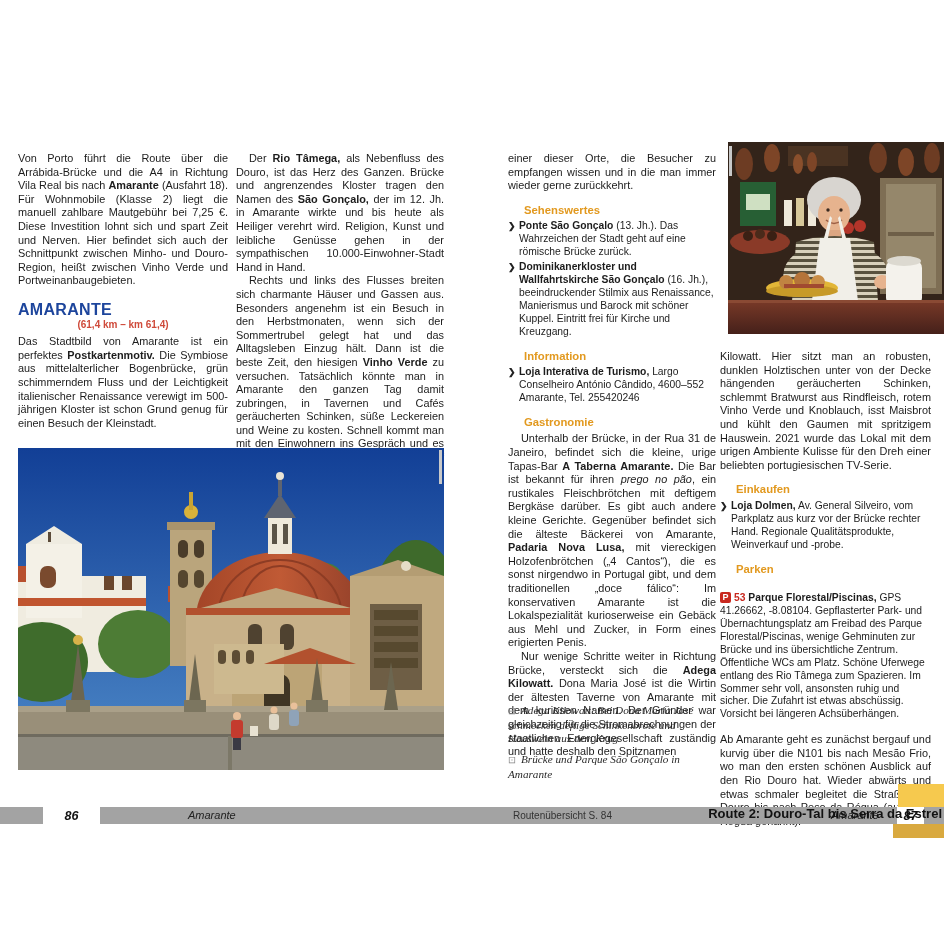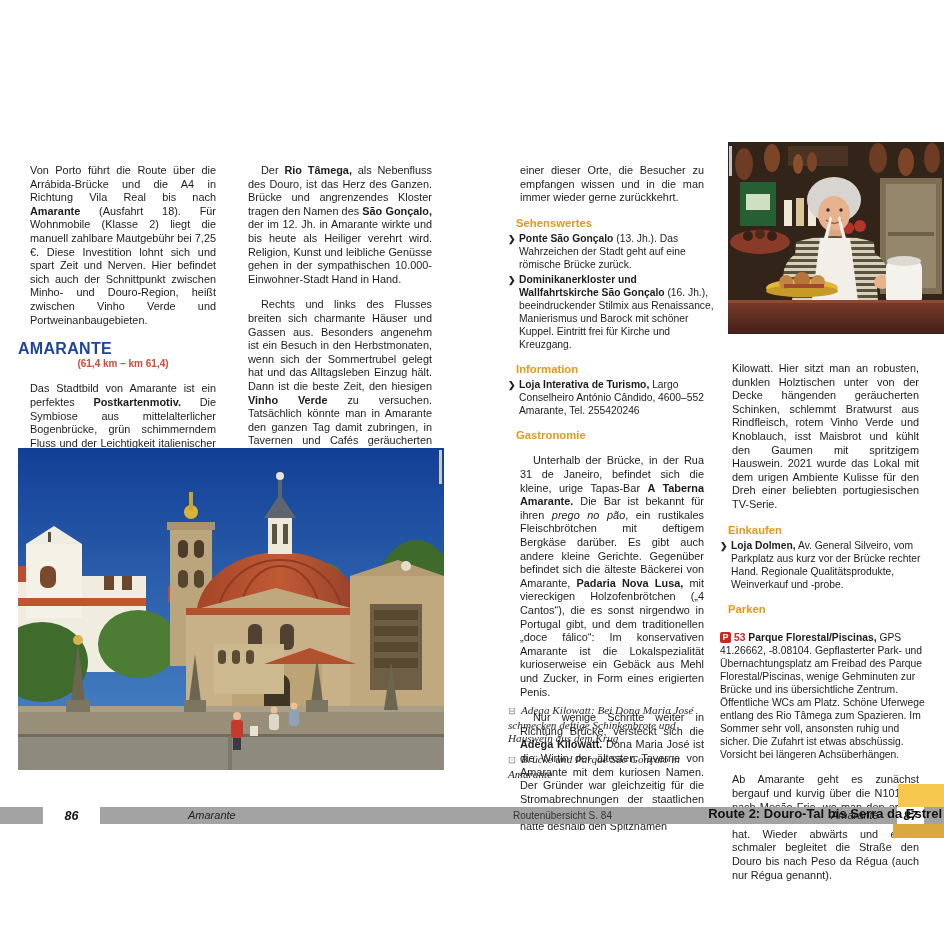--- a/index.html
+++ b/index.html
@@ -3,25 +3,25 @@
 <meta charset="utf-8">
 <style>
   html,body{margin:0;padding:0;}
   body{
     width:944px;height:944px;position:relative;overflow:hidden;
     background:#ffffff;
     font-family:"Liberation Sans",sans-serif;
     color:#1c1c1c;
   }
   .col{position:absolute;text-align:justify;font-size:10.9px;line-height:13.6px;}
-  .col p{margin:12px;}
+  .col p{margin:0;}
   .indent{text-indent:13px;}
   .city-h{color:#1d459c;font-weight:bold;font-size:16px;letter-spacing:.3px;margin:15px 0 1px 0;text-align:left;}
   .km-line{color:#cf4a3a;font-weight:bold;font-size:10px;text-align:center;margin:0 0 4px 0;}
-  .sec-h{color:#e2991f;font-weight:bold;font-size:11.3px;text-align:left;margin:11px 0 3px 8px;}
+  .sec-h{color:#e2991f;font-weight:bold;font-size:11.3px;text-align:left;margin:11px 0 3px 16px;}
   .listing{font-size:10.3px;line-height:12.9px;text-align:left;}
   .item{position:relative;padding-left:11px;margin:0 0 2px 0;}
   .item .blt{position:absolute;left:0;top:0;font-weight:bold;font-size:9px;color:#222;}
   .item-flat{position:relative;padding-left:0;margin:16px 0 2px 0;}
   .picon{display:inline-block;background:#c8281e;color:#fff;font-weight:bold;font-size:9px;
          width:11px;height:11px;line-height:11px;text-align:center;border-radius:2px;margin-right:3px;vertical-align:1px;}
   .caption{position:absolute;left:508px;width:208px;font-family:"Liberation Serif",serif;
            font-style:italic;font-size:11.2px;line-height:13.6px;color:#2a2a2a;text-align:left;}
   .cap-ic{font-style:normal;color:#888;font-size:9.5px;margin-right:5px;}
   .photo{position:absolute;overflow:hidden;}

